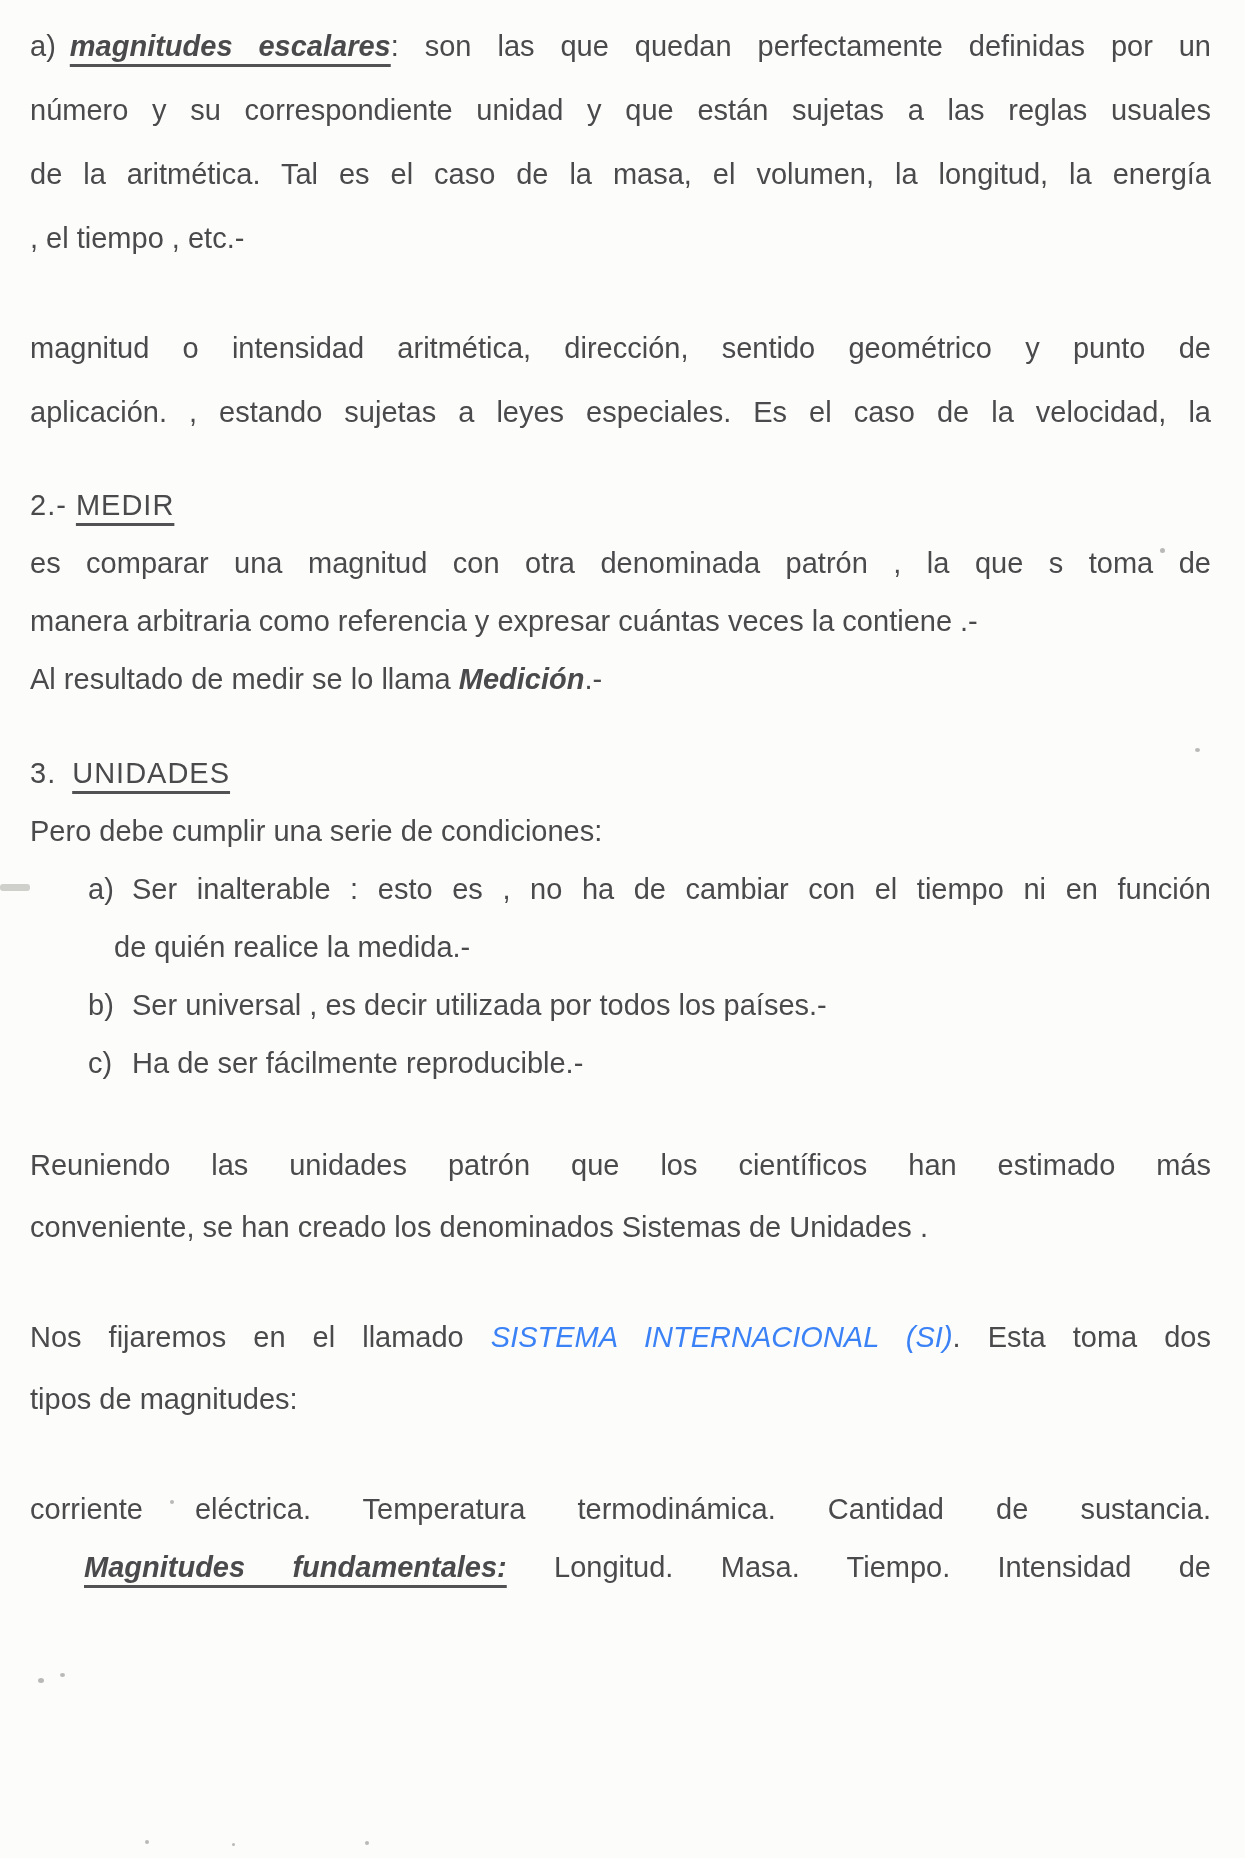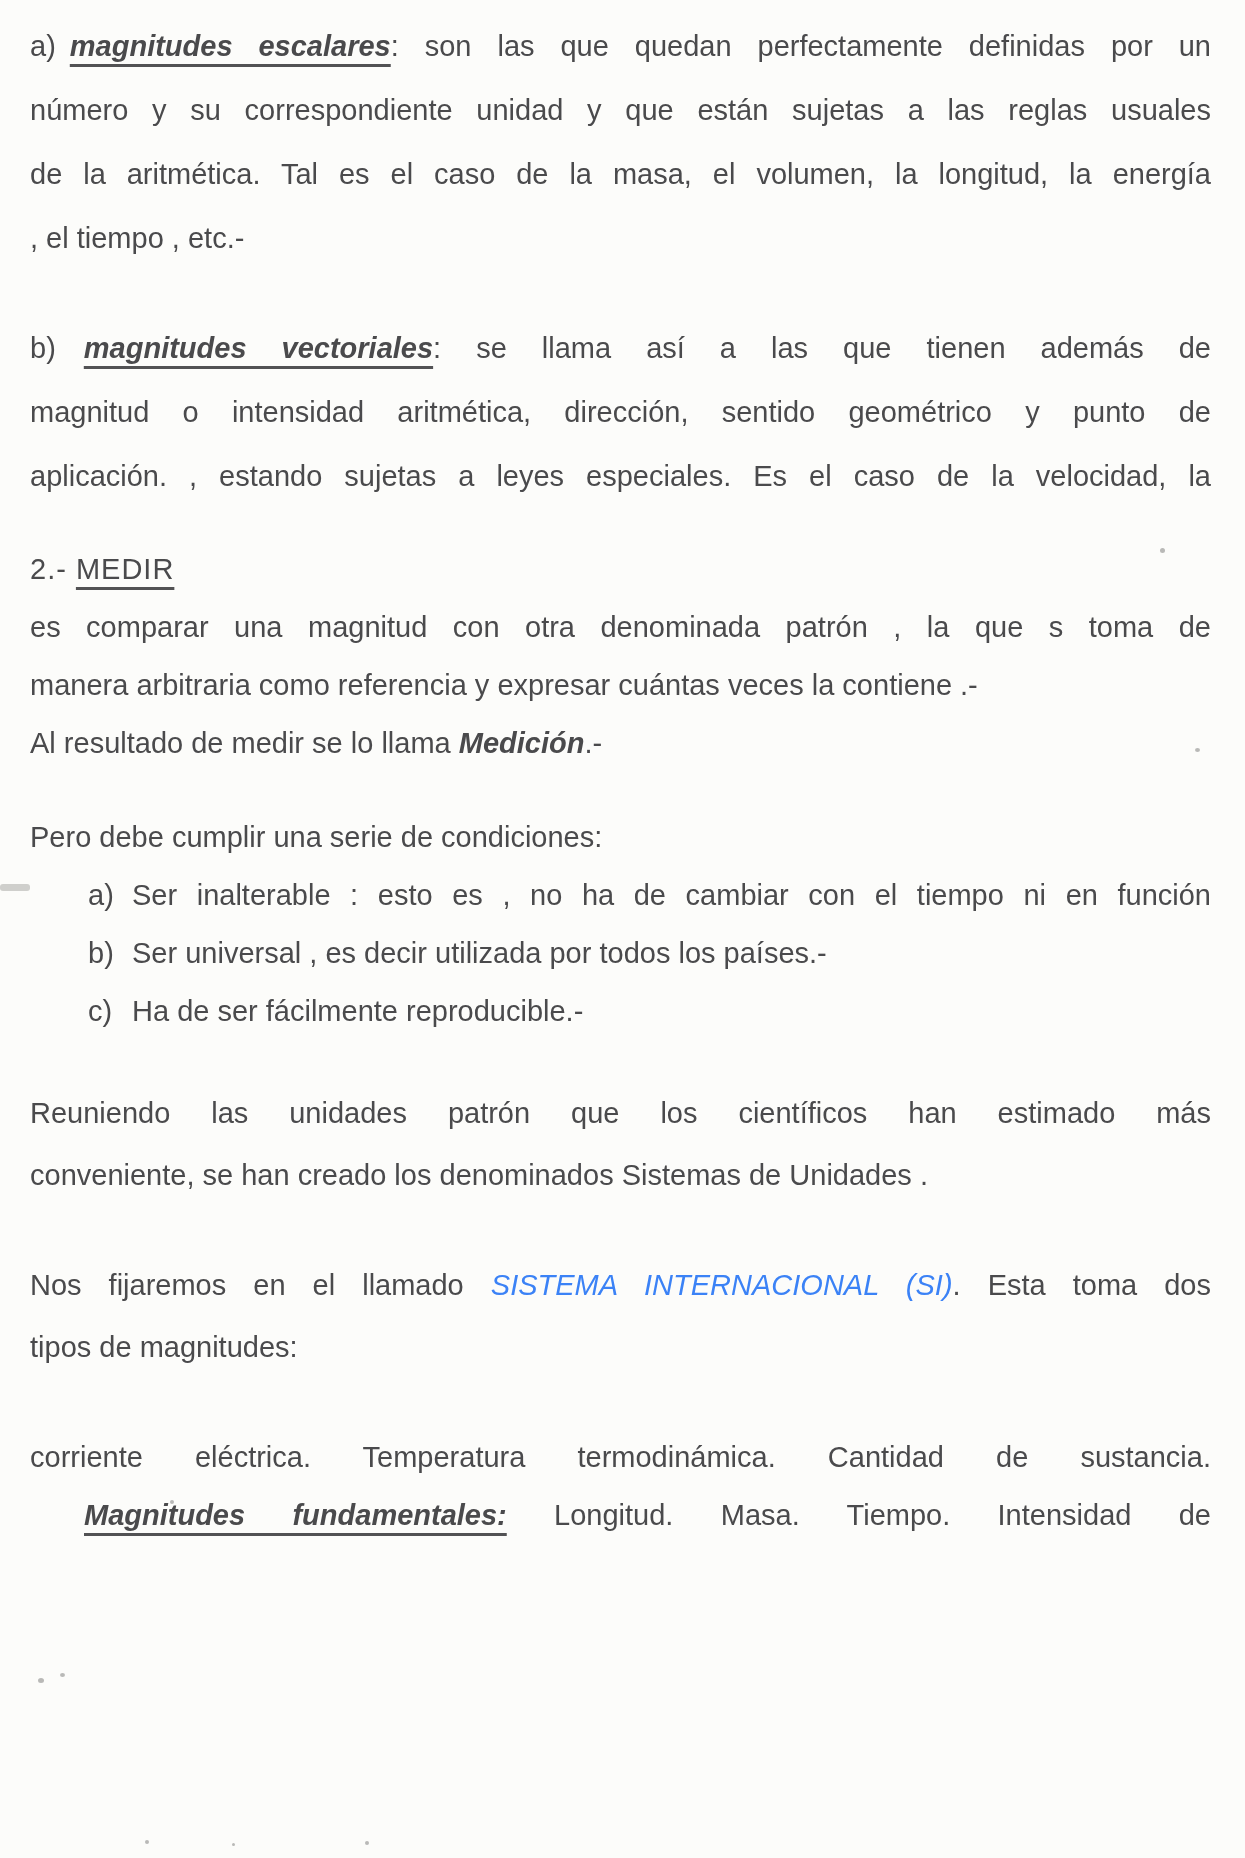--- a/index.html
+++ b/index.html
@@ -42,39 +42,40 @@
 <div class="page">
 
   <div>
     <div class="ln jl"><span class="lblA">a)</span><span class="term u">magnitudes escalares</span><span>: son las que quedan perfectamente definidas por un</span></div>
     <div class="ln jl">número y su correspondiente unidad  y que están sujetas a las reglas usuales</div>
     <div class="ln jl">de la aritmética. Tal es el caso de la masa, el volumen, la longitud, la energía</div>
     <div class="ln">, el tiempo , etc.-</div>
   </div>
 
   <div class="mt-b">
-    <div class="ln jl"><span class="lblB">b)</span><span class="term u">magnitudes vectoriales</span><span>: se llama así a las que tienen además de</span></div>
     <div class="ln jl">magnitud o intensidad aritmética, dirección, sentido geométrico y punto de</div>
     <div class="ln jl">aplicación. , estando sujetas a leyes especiales. Es el caso de la velocidad, la</div>
   </div>
 
   <div class="lh58 mt-h2">
     <div class="ln hd"><span>2.- </span><span class="u">MEDIR</span></div>
     <div class="ln jl">es comparar una magnitud con otra denominada patrón , la que s toma de</div>
     <div class="ln">manera arbitraria como referencia y expresar cuántas veces la contiene .-</div>
     <div class="ln"><span>Al resultado de medir se lo llama </span><span class="term">Medición</span><span>.-</span></div>
   </div>
 
   <div class="lh58 mt-h3">
+    <div class="ln hd"><span style="margin-right:16px;">3.</span><span class="u">UNIDADES</span></div>
     <div class="ln">Pero debe cumplir una serie de condiciones:</div>
 
     <div class="item">
       <span class="ln lbl">a)</span>
       <div class="ln itx jl">Ser inalterable : esto es , no ha de cambiar con el tiempo ni en función</div>
     </div>
+    <div class="ln wrapline">de quién realice la medida.-</div>
 
     <div class="item">
       <span class="ln lbl">b)</span>
       <div class="ln itx">Ser universal , es decir utilizada por todos los países.-</div>
     </div>
 
     <div class="item">
       <span class="ln lbl">c)</span>
       <div class="ln itx">Ha de ser fácilmente reproducible.-</div>
     </div>

